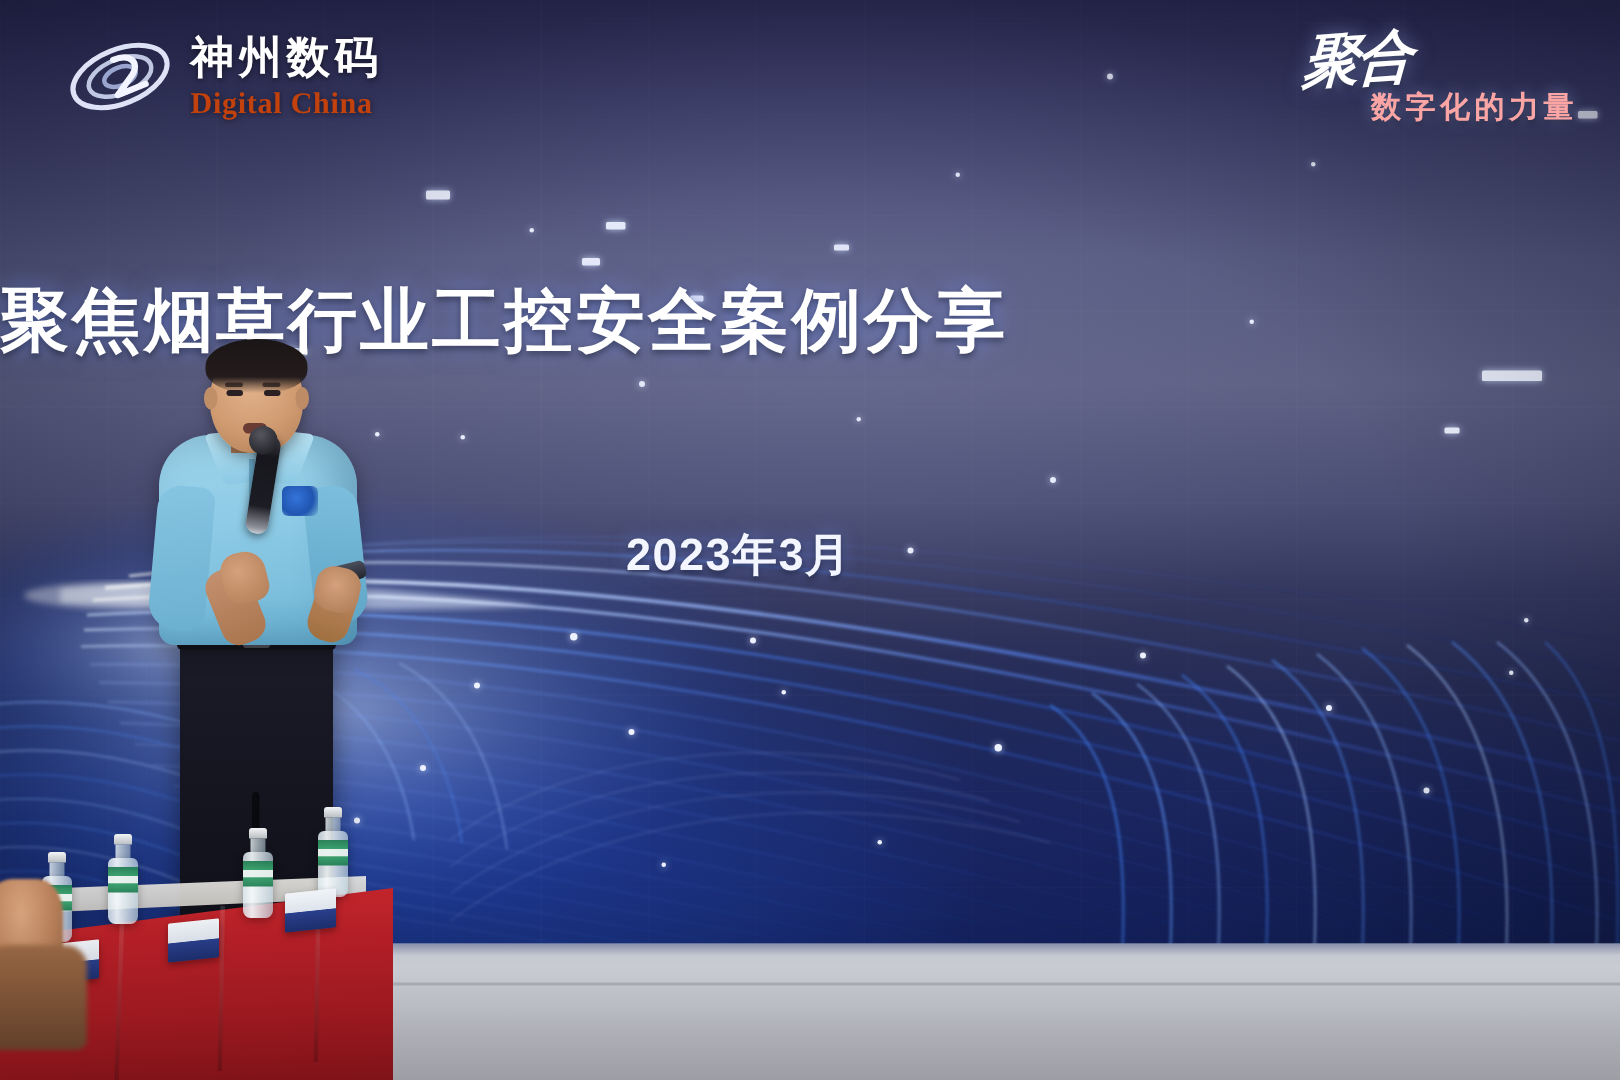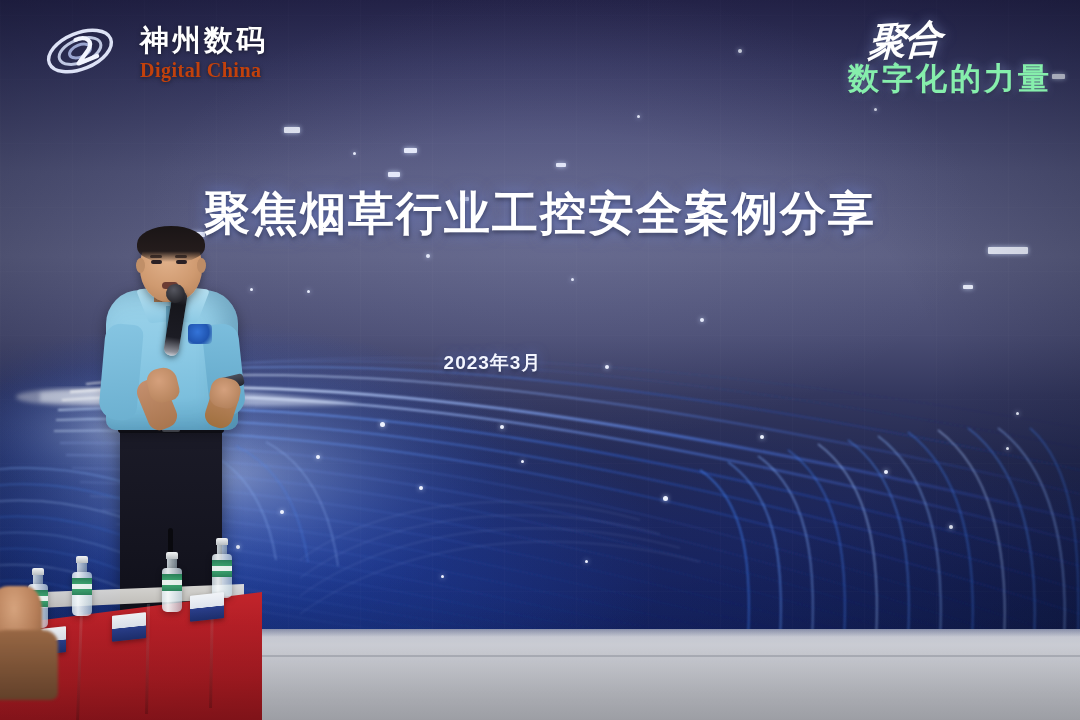--- a/index.html
+++ b/index.html
@@ -59,48 +59,48 @@
   .particles { position:absolute; left:0; top:0; width:1080px; height:640px; }
   .pt {
     position:absolute; background:#eef2ff; border-radius:1px;
     box-shadow:0 0 5px rgba(210,225,255,.85);
   }
   .pt.round { border-radius:50%; }
 
   
   .slide-title {
     position:absolute; left:0; top:183px; width:1080px;
-    text-align:center;
+    text-align:left;
     font-size:46px; font-weight:bold;
     letter-spacing:2px;
     color:#ffffff;
     text-shadow:0 0 16px rgba(120,150,255,.55), 0 2px 5px rgba(0,0,0,.55);
     white-space:nowrap;
   }
   .slide-date {
     position:absolute; left:0; top:350px; width:985px;
     text-align:center;
-    font-size:19px; font-weight:bold;
+    font-size:30px; font-weight:bold;
     color:#f4f6ff;
     letter-spacing:1px;
     text-shadow:0 0 12px rgba(120,150,255,.5), 0 2px 4px rgba(0,0,0,.5);
   }
   .slide-company {
     position:absolute; left:0; top:455px; width:1080px;
     text-align:center;
     font-size:30px; font-weight:bold;
     color:#ffffff;
     letter-spacing:2px;
     text-shadow:0 0 14px rgba(120,170,255,.6), 0 2px 5px rgba(0,0,0,.55);
   }
 
   
   .brand-left {
     position:absolute; left:44px; top:22px;
-    display:flex; align-items:center; gap:24px;
+    display:flex; align-items:flex-start; gap:11px;
   }
   .brand-mark { width:72px; height:58px; flex:none; }
   .brand-words { line-height:1; padding-top:3px; }
   .brand-cn {
     font-size:29px; font-weight:bold; color:#ffffff; letter-spacing:3px;
     text-shadow:0 1px 4px rgba(0,0,0,.5);
   }
   .brand-en {
     font-size:20px; font-weight:bold; color:#c2410c; letter-spacing:.5px;
     margin-top:5px; font-family:"Liberation Serif","DejaVu Serif",serif;
@@ -117,21 +117,21 @@
     font-family:"Liberation Serif","DejaVu Serif",serif;
     font-style:italic;
     letter-spacing:-2px;
     transform:rotate(-4deg) skewX(-6deg);
     transform-origin:right center;
     margin-right:112px;
     text-shadow:0 0 12px rgba(170,190,255,.5), 0 2px 5px rgba(0,0,0,.45);
     line-height:.95;
   }
   .slogan-sub {
-    font-size:31px; font-weight:bold; color:#86efac;
+    font-size:20px; font-weight:bold; color:#fca5a5;
     letter-spacing:3px; margin-top:2px;
     text-shadow:0 0 10px rgba(170,190,255,.45), 0 2px 4px rgba(0,0,0,.45);
   }
 
   
   .stage-floor {
     position:absolute; left:0; top:629px; width:1080px; height:91px;
     background:linear-gradient(180deg,#c8cbd6 0%, #d3d5dd 18%, #c9cbd2 45%, #bdbfc6 70%, #b2b4bb 100%);
   }
   .stage-floor::after{

